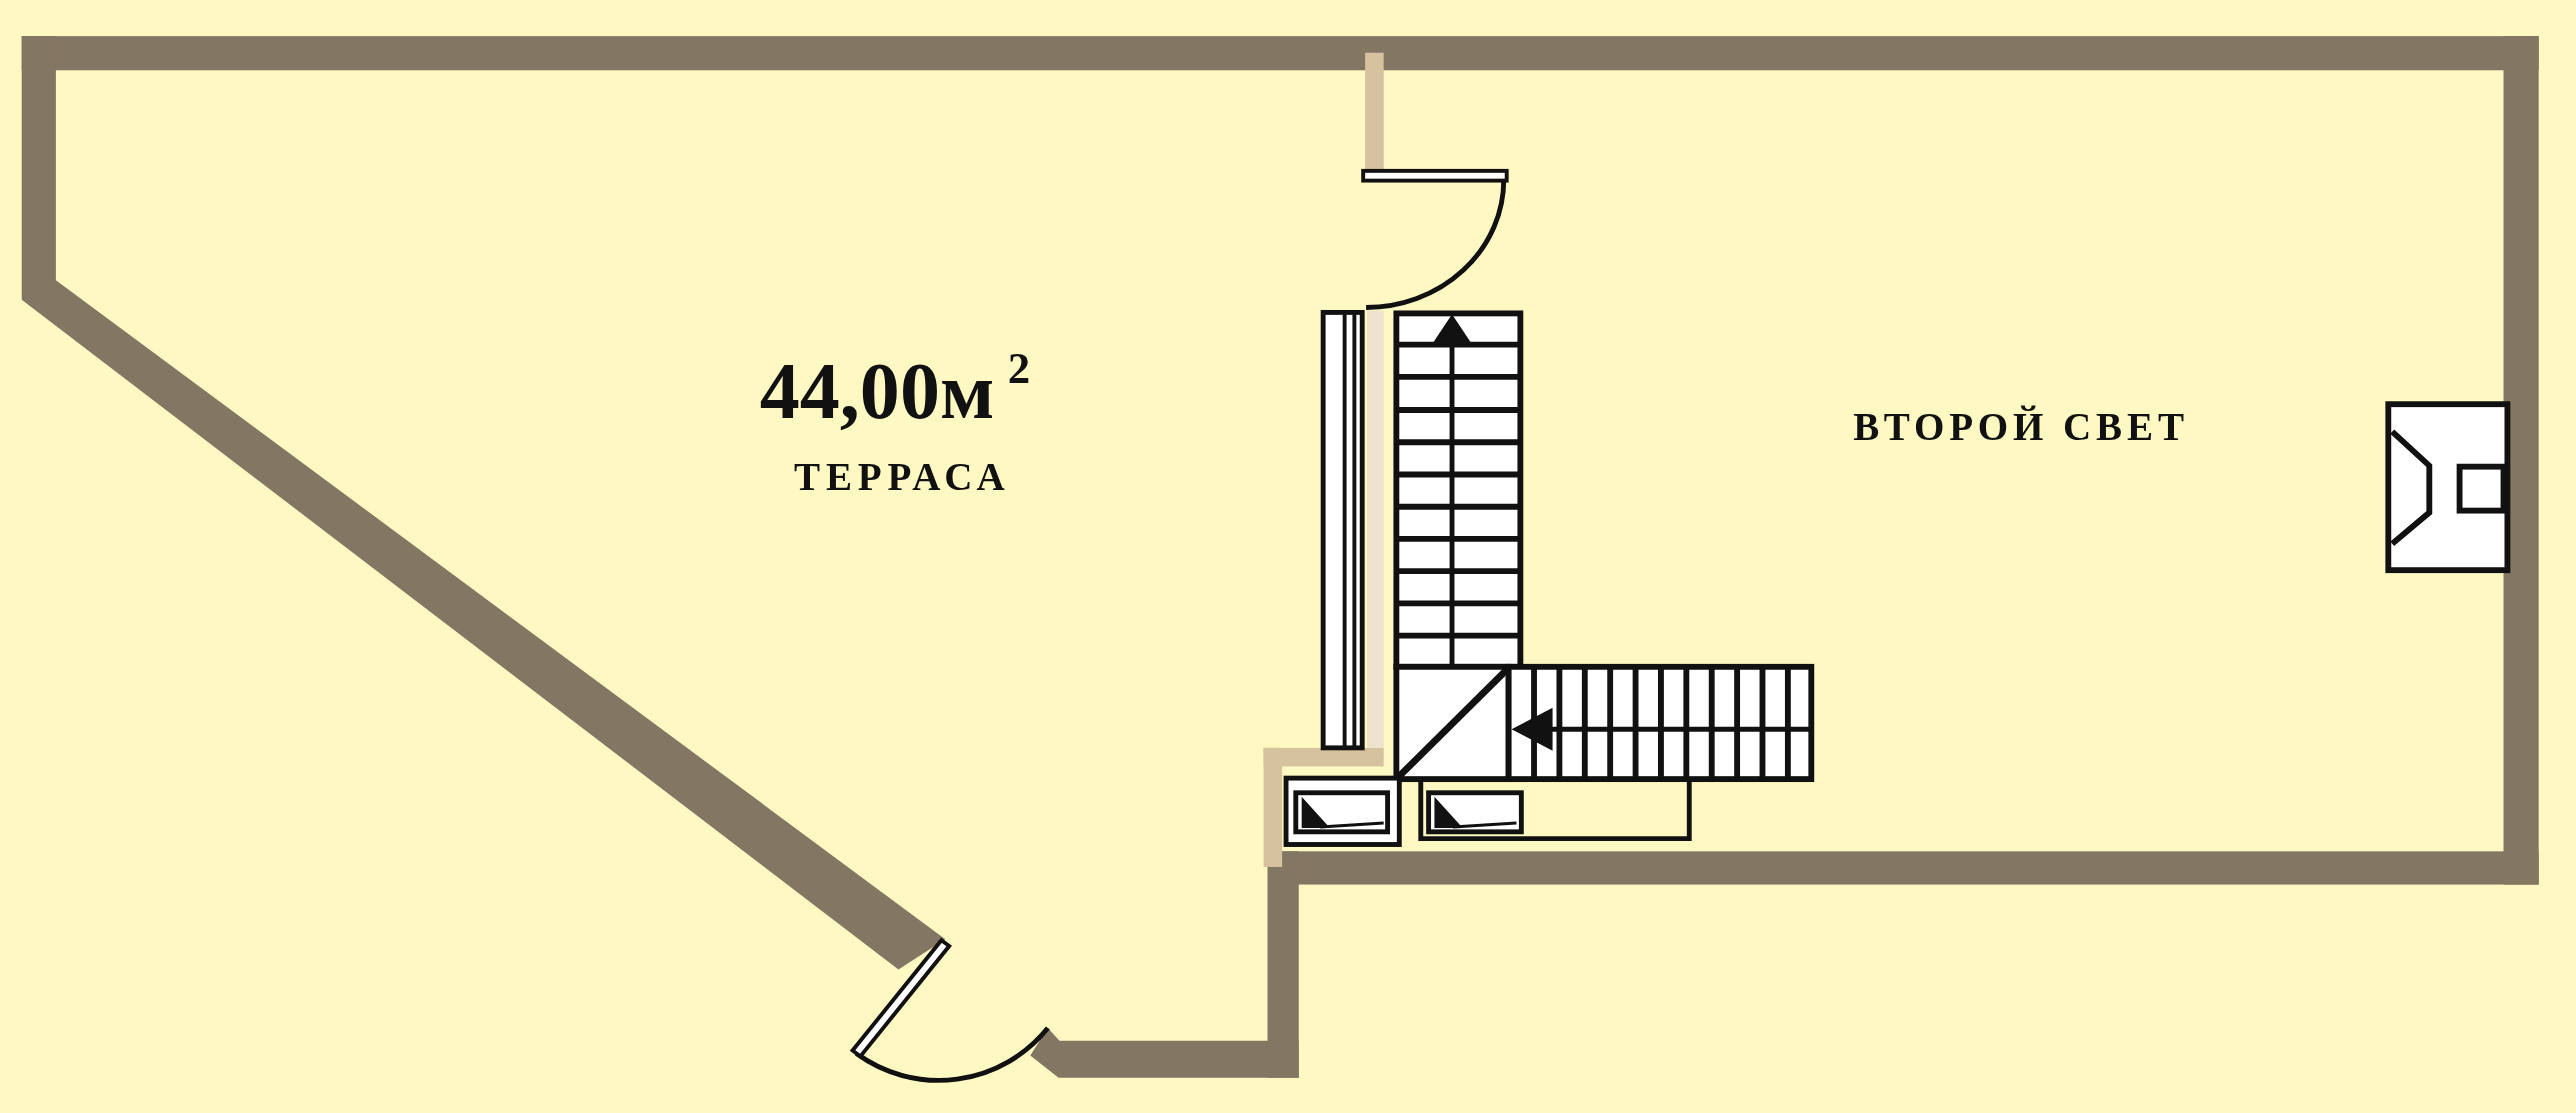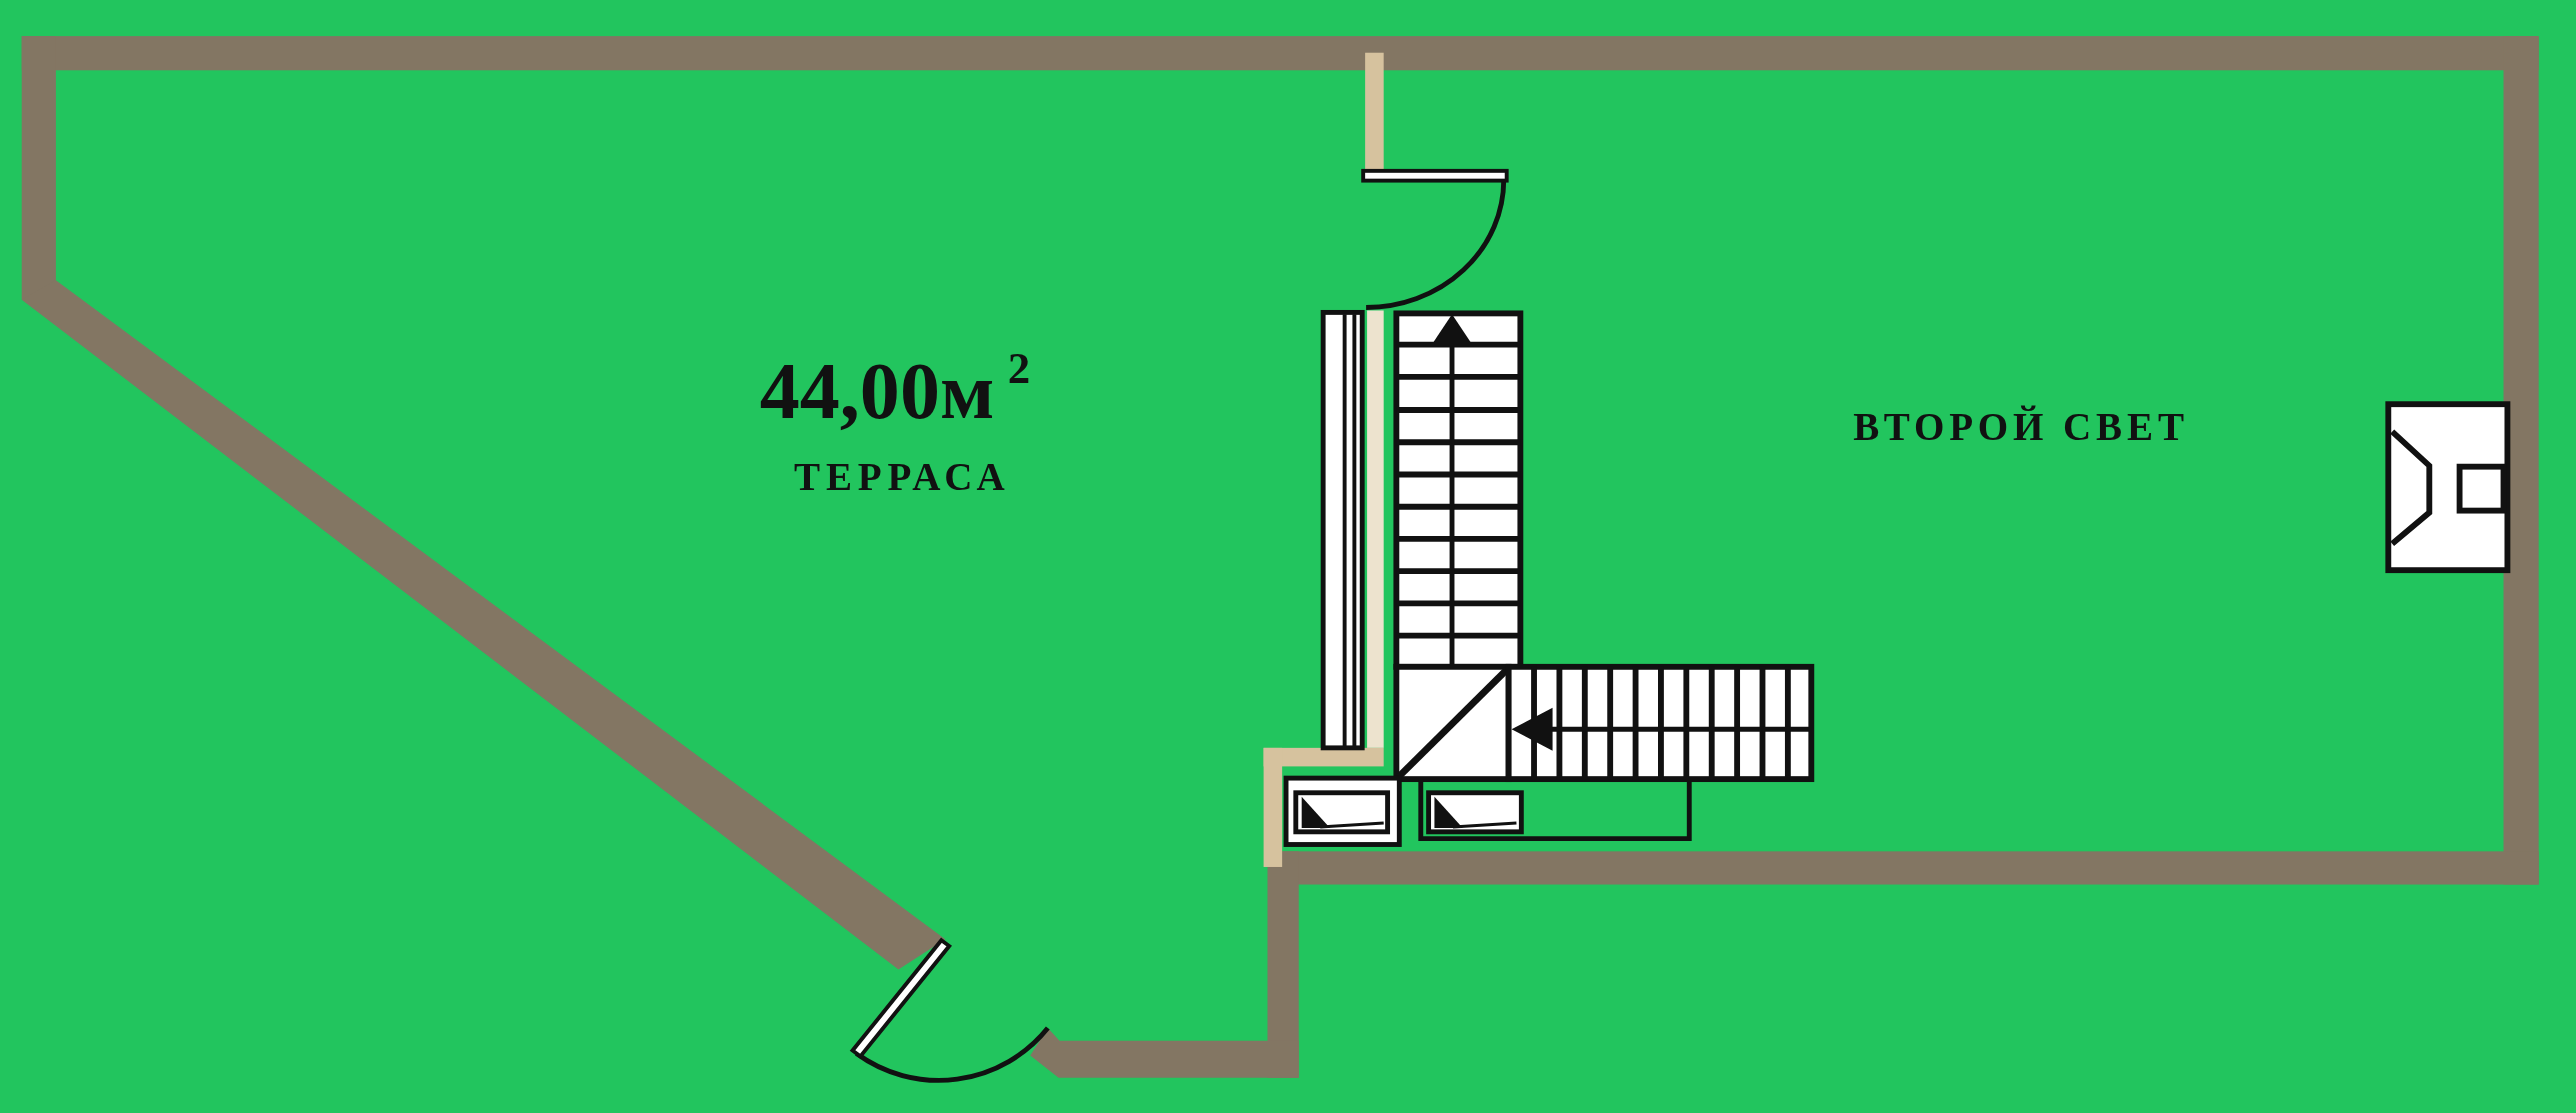--- a/index.html
+++ b/index.html
@@ -1,20 +1,20 @@
 <!DOCTYPE html>
 <html><head>
 <meta charset="utf-8">
 <style>
   html, body { margin: 0; padding: 0; background: #ffffff; }
   .stage {
     position: relative;
     width: 2576px;
     height: 1113px;
-    background: #22c55e;
+    background: #fef9c3;
     overflow: hidden;
   }
   svg { display: block; }
   .t-serif {
     font-family: "Liberation Serif", "DejaVu Serif", serif;
     fill: #111111;
   }
   .area-main { font-size: 82px; font-weight: bold; }
   .area-sup  { font-size: 46px; font-weight: bold; }
   .room-label { font-size: 40px; font-weight: bold; }

